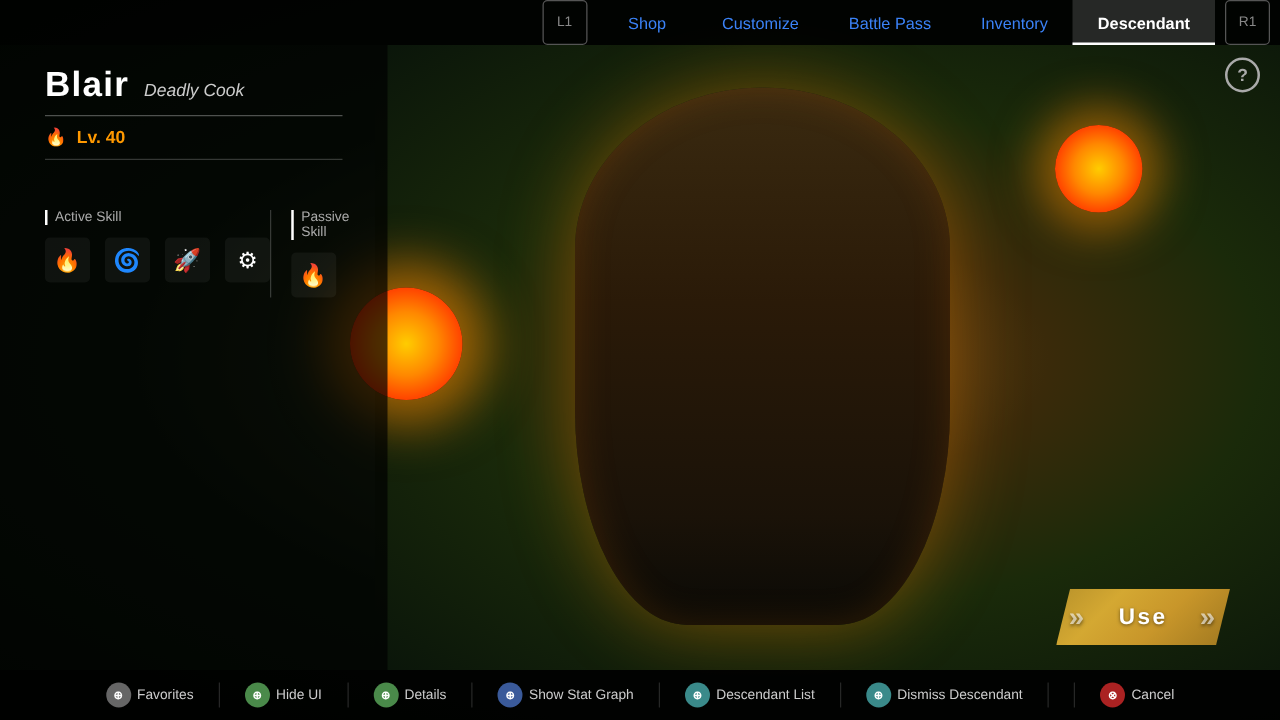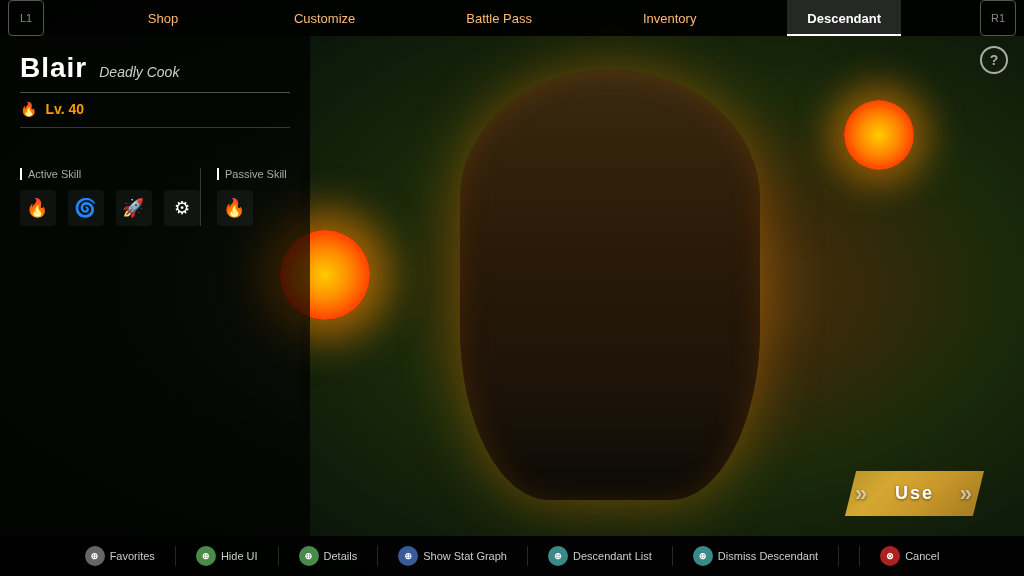--- a/index.html
+++ b/index.html
@@ -83,33 +83,33 @@
     
     .nav-bar {
       position: absolute;
       top: 0;
       left: 0;
       right: 0;
       height: 36px;
       background: rgba(0,0,0,0.85);
       display: flex;
       align-items: center;
-      justify-content: space-between;
+      justify-content: flex-end;
       z-index: 10;
       gap: 0;
     }
 
     .nav-item {
       padding: 0 20px;
       height: 36px;
       display: flex;
       align-items: center;
       justify-content: center;
       font-size: 13px;
-      color: #fdba74;
+      color: #3b82f6;
       cursor: pointer;
       position: relative;
       min-width: 80px;
     }
 
     .nav-item.active {
       background: rgba(255,255,255,0.15);
       color: #fff;
       font-weight: bold;
     }
@@ -139,21 +139,21 @@
 
     
     .left-panel {
       position: absolute;
       top: 36px;
       left: 0;
       width: 310px;
       bottom: 40px;
       background: rgba(0,0,0,0.7);
       z-index: 5;
-      padding: 16px 20px;
+      padding: 16px 36px;
     }
 
     .char-name-row {
       display: flex;
       align-items: baseline;
       gap: 12px;
       margin-bottom: 4px;
     }
 
     .char-name {

